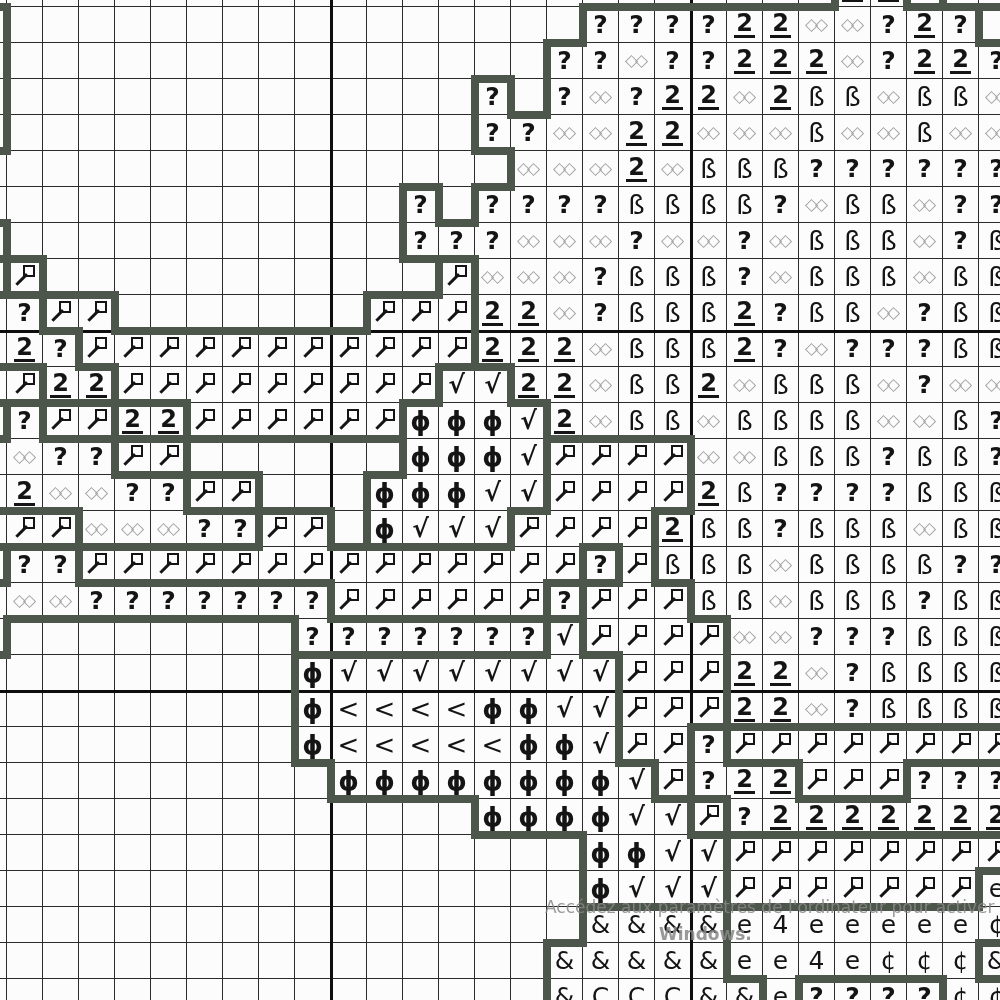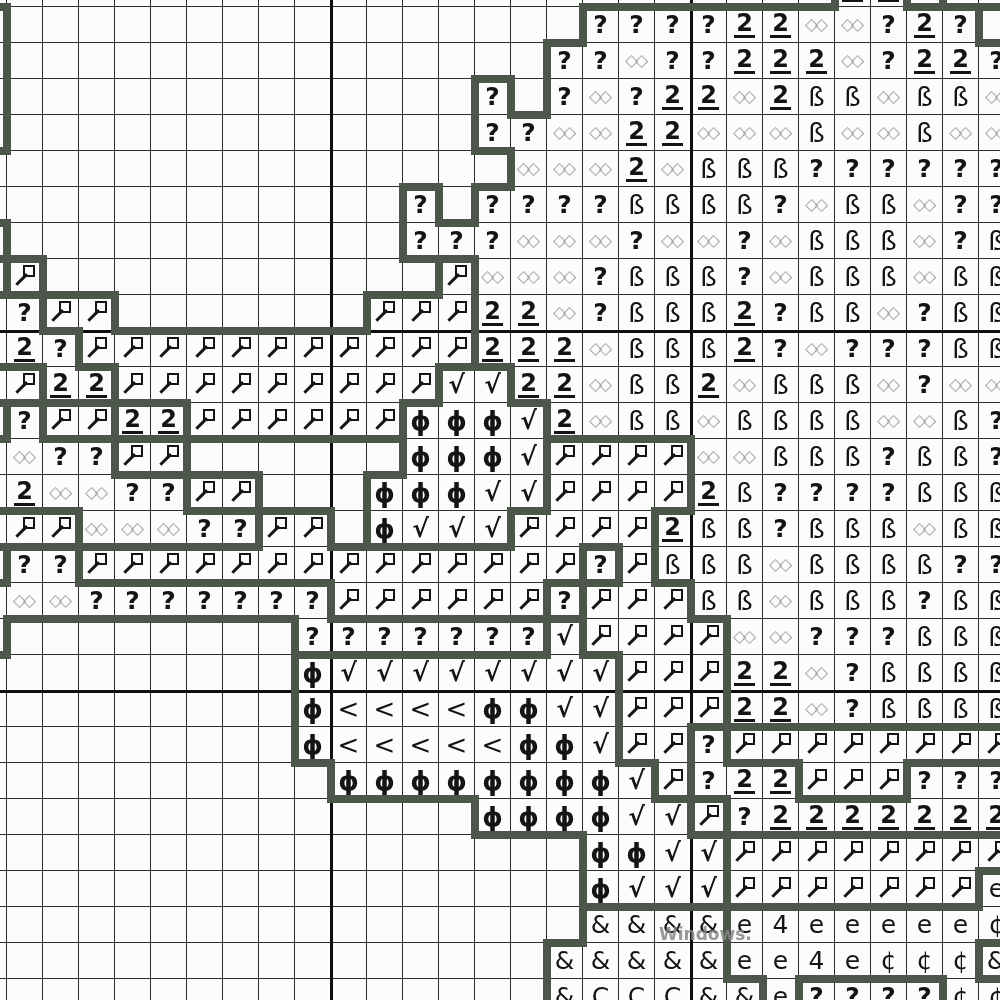--- a/index.html
+++ b/index.html
@@ -2250,14 +2250,15 @@
       <div class="olive" style="left: 759px; top: 975px; width: 8px; height: 44px;"></div>
       <div class="olive" style="left: 795px; top: 975px; width: 8px; height: 44px;"></div>
       <div class="olive" style="left: 939px; top: 975px; width: 8px; height: 44px;"></div>
     </div>
   <div id="majors">
       <div class="majorline" style="left: 330px; top: 0px; width: 3px; height: 1000px;"></div>
       <div class="majorline" style="left: 690px; top: 0px; width: 3px; height: 1000px;"></div>
       <div class="majorline" style="left: 0px; top: 330px; width: 1000px; height: 3px;"></div>
       <div class="majorline" style="left: 0px; top: 690px; width: 1000px; height: 3px;"></div>
     </div>
+  <div class="wm wm2" style="left:545px;top:897px;">Accédez aux paramètres de l'ordinateur pour activer</div>
   <div class="wm wm3" style="left:659px;top:924px;font-weight:bold;">Windows.</div>
 </div>
 
 </body></html>

